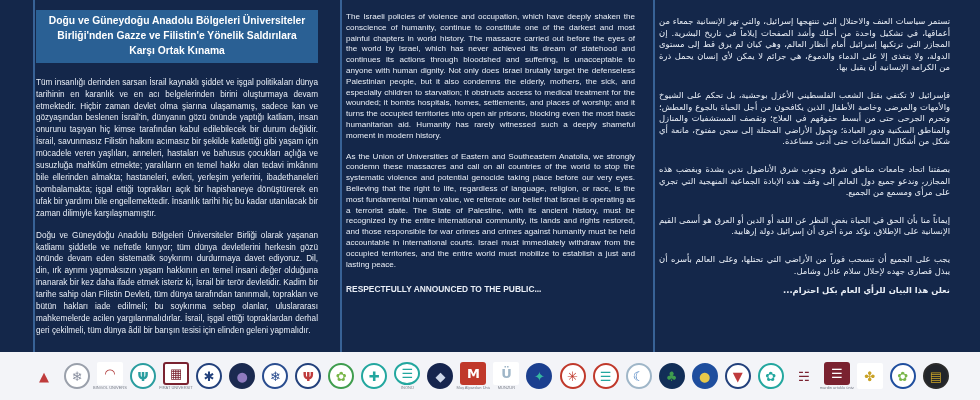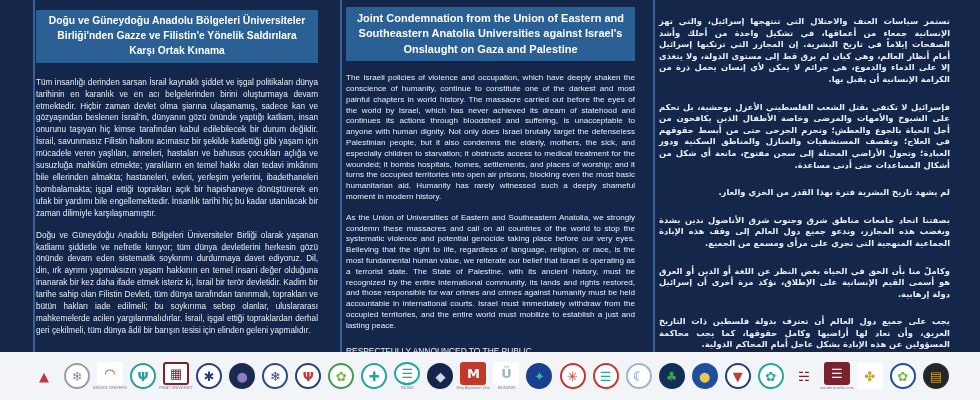--- a/index.html
+++ b/index.html
@@ -23,22 +23,22 @@
   .panel-tr .panel-header{margin-top:10px;min-height:38px;font-size:10.3px;line-height:1.45;}
   .panel-en .panel-header{margin-top:7px;min-height:42px;font-size:11px;line-height:1.4;}
   .panel-ar .panel-header{margin-top:10px;min-height:36px;font-size:9.5px;line-height:1.6;
     font-family:"DejaVu Sans", sans-serif;}
   .panel-body{color:#e9eef6;}
   .panel-tr .panel-body{margin-top:14px;font-size:8.2px;line-height:11.9px;text-align:justify;}
   .panel-en .panel-body{margin-top:12px;font-size:8.1px;line-height:10.8px;text-align:justify;}
   .panel-ar .panel-body{margin-top:14px;font-size:8.4px;line-height:11.6px;text-align:justify;
     font-family:"DejaVu Sans", sans-serif;}
   .panel-body p{margin:0 0 10px 0;}
-  .panel-ar .panel-body p{margin:16px 0 7px 0;font-weight:bold;}
-  .closing{font-weight:normal;color:#e9eef6;margin-top:14px;}
+  .panel-ar .panel-body p{margin:16px 0 7px 0;}
+  .closing{font-weight:bold;color:#e9eef6;margin-top:14px;}
   .panel-tr .closing{font-size:8.6px;}
   .panel-en .closing{font-size:8.4px;}
   .panel-ar .closing{font-size:8.4px;margin-top:8px;font-family:"DejaVu Sans", sans-serif;}
   .logo-strip{
     position:absolute;left:0;top:352px;width:980px;height:48px;
     background:#f3f4f8;display:flex;align-items:center;justify-content:space-between;
     padding:0 30px;box-sizing:border-box;
   }
   .logo{
     width:28px;height:28px;flex:0 0 auto;
@@ -69,36 +69,33 @@
   <div class="panel panel-tr">
     <div class="panel-header">Doğu ve Güneydoğu Anadolu Bölgeleri Üniversiteler Birliği'nden Gazze ve Filistin'e Yönelik Saldırılara Karşı Ortak Kınama</div>
     <div class="panel-body">
       <p>Tüm insanlığı derinden sarsan İsrail kaynaklı şiddet ve işgal politikaları dünya tarihinin en karanlık ve en acı belgelerinden birini oluşturmaya devam etmektedir. Hiçbir zaman devlet olma şiarına ulaşamamış, sadece kan ve gözyaşından beslenen İsrail'in, dünyanın gözü önünde yaptığı katliam, insan onurunu taşıyan hiç kimse tarafından kabul edilebilecek bir durum değildir. İsrail, savunmasız Filistin halkını acımasız bir şekilde katlettiği gibi yaşam için mücadele veren yaşlıları, anneleri, hastaları ve bahusus çocukları açlığa ve susuzluğa mahkûm etmekte; yaralıların en temel hakkı olan tedavi imkânını bile ellerinden almakta; hastaneleri, evleri, yerleşim yerlerini, ibadethaneleri bombalamakta; işgal ettiği toprakları açık bir hapishaneye dönüştürerek en ufak bir yardımı bile engellemektedir. İnsanlık tarihi hiç bu kadar utanılacak bir zaman dilimiyle karşılaşmamıştır.</p>
       <p>Doğu ve Güneydoğu Anadolu Bölgeleri Üniversiteler Birliği olarak yaşanan katliamı şiddetle ve nefretle kınıyor; tüm dünya devletlerini herkesin gözü önünde devam eden sistematik soykırımı durdurmaya davet ediyoruz. Dil, din, ırk ayrımı yapmaksızın yaşam hakkının en temel insani değer olduğuna inanarak bir kez daha ifade etmek isteriz ki, İsrail bir terör devletidir. Kadim bir tarihe sahip olan Filistin Devleti, tüm dünya tarafından tanınmalı, toprakları ve bütün hakları iade edilmeli; bu soykırıma sebep olanlar, uluslararası mahkemelerde acilen yargılanmalıdırlar. İsrail, işgal ettiği topraklardan derhal geri çekilmeli, tüm dünya âdil bir barışın tesisi için elinden geleni yapmalıdır.</p>
       <div class="closing">KAMUOYUNA SAYGIYLA DUYURULUR...</div>
     </div>
   </div>
 
   <div class="panel panel-en">
-    <div class="panel-header">Joint Condemnation from the Union of Eastern and Southeastern Anatolia Universities against Israel's Onslaught on Gaza and Palestine</div>
     <div class="panel-body">
       <p>The Israeli policies of violence and occupation, which have deeply shaken the conscience of humanity, continue to constitute one of the darkest and most painful chapters in world history. The massacre carried out before the eyes of the world by Israel, which has never achieved its dream of statehood and continues its actions through bloodshed and suffering, is unacceptable to anyone with human dignity. Not only does Israel brutally target the defenseless Palestinian people, but it also condemns the elderly, mothers, the sick, and especially children to starvation; it obstructs access to medical treatment for the wounded; it bombs hospitals, homes, settlements, and places of worship; and it turns the occupied territories into open air prisons, blocking even the most basic humanitarian aid. Humanity has rarely witnessed such a deeply shameful moment in modern history.</p>
       <p>As the Union of Universities of Eastern and Southeastern Anatolia, we strongly condemn these massacres and call on all countries of the world to stop the systematic violence and potential genocide taking place before our very eyes. Believing that the right to life, regardless of language, religion, or race, is the most fundamental human value, we reiterate our belief that Israel is operating as a terrorist state. The State of Palestine, with its ancient history, must be recognized by the entire international community, its lands and rights restored, and those responsible for war crimes and crimes against humanity must be held accountable in international courts. Israel must immediately withdraw from the occupied territories, and the entire world must mobilize to establish a just and lasting peace.</p>
       <div class="closing">RESPECTFULLY ANNOUNCED TO THE PUBLIC...</div>
     </div>
   </div>
 
   <div class="panel panel-ar" dir="rtl">
     <div class="panel-body">
       <p>تستمر سياسات العنف والاحتلال التي تنتهجها إسرائيل، والتي تهز الإنسانية جمعاء من أعماقها، في تشكيل واحدة من أحلك وأشد الصفحات إيلاماً في تاريخ البشرية. إن المجازر التي ترتكبها إسرائيل أمام أنظار العالم، وهي كيان لم يرق قط إلى مستوى الدولة، ولا يتغذى إلا على الدماء والدموع، هي جرائم لا يمكن لأي إنسان يحمل ذرة من الكرامة الإنسانية أن يقبل بها.</p>
       <p>فإسرائيل لا تكتفي بقتل الشعب الفلسطيني الأعزل بوحشية، بل تحكم على الشيوخ والأمهات والمرضى وخاصة الأطفال الذين يكافحون من أجل الحياة بالجوع والعطش؛ وتحرم الجرحى حتى من أبسط حقوقهم في العلاج؛ وتقصف المستشفيات والمنازل والمناطق السكنية ودور العبادة؛ وتحول الأراضي المحتلة إلى سجن مفتوح، مانعة أي شكل من أشكال المساعدات حتى أدنى مساعدة.</p>
-      <p>لم يشهد تاريخ البشرية فترة بهذا القدر من الخزي والعار.</p>
       <p>بصفتنا اتحاد جامعات مناطق شرق وجنوب شرق الأناضول ندين بشدة وبغضب هذه المجازر، وندعو جميع دول العالم إلى وقف هذه الإبادة الجماعية المنهجية التي تجري على مرأى ومسمع من الجميع.</p>
-      <p>وكاملً منا بأن الحق في الحياة بغض النظر عن اللغة أو الدين أو العرق هو أسمى القيم الإنسانية على الإطلاق، نؤكد مرة أخرى أن إسرائيل دولة إرهابية.</p>
-      <p>يجب على جميع دول العالم أن تعترف بدولة فلسطين ذات التاريخ العريق، وأن تعاد لها أراضيها وكامل حقوقها، كما يجب محاكمة المسؤولين عن هذه الإبادة بشكل عاجل أمام المحاكم الدولية.</p>
+      <p>إيماناً منا بأن الحق في الحياة بغض النظر عن اللغة أو الدين أو العرق هو أسمى القيم الإنسانية على الإطلاق، نؤكد مرة أخرى أن إسرائيل دولة إرهابية.</p>
       <p>يجب على الجميع أن تنسحب فوراً من الأراضي التي تحتلها، وعلى العالم بأسره أن يبذل قصارى جهده لإحلال سلام عادل وشامل.</p>
       <div class="closing">نعلن هذا البيان للرأي العام بكل احترام...</div>
     </div>
   </div>
 </div>
 
 <div class="logo-strip">
     <div class="logo tile">
       <div class="disc" style="border-color: transparent; background: transparent;">
         <span class="glyph" style="color: rgb(191, 59, 60);">▲</span>

